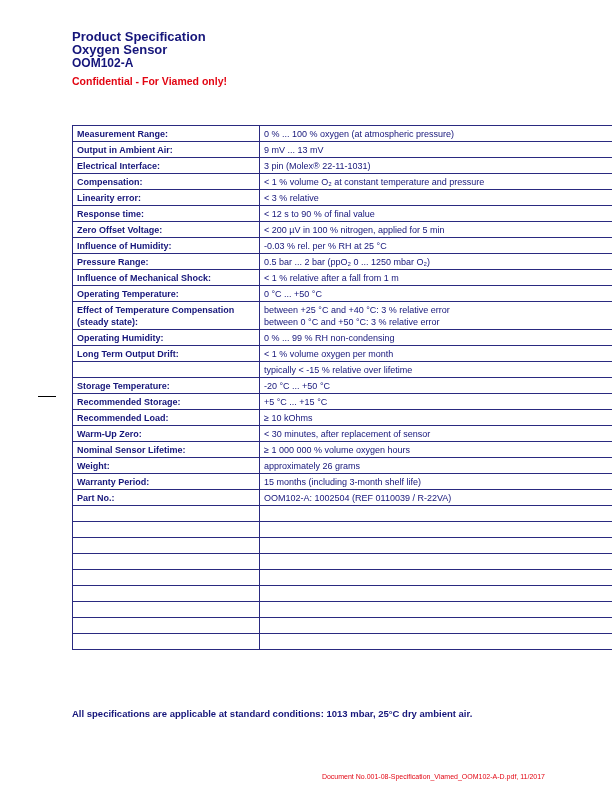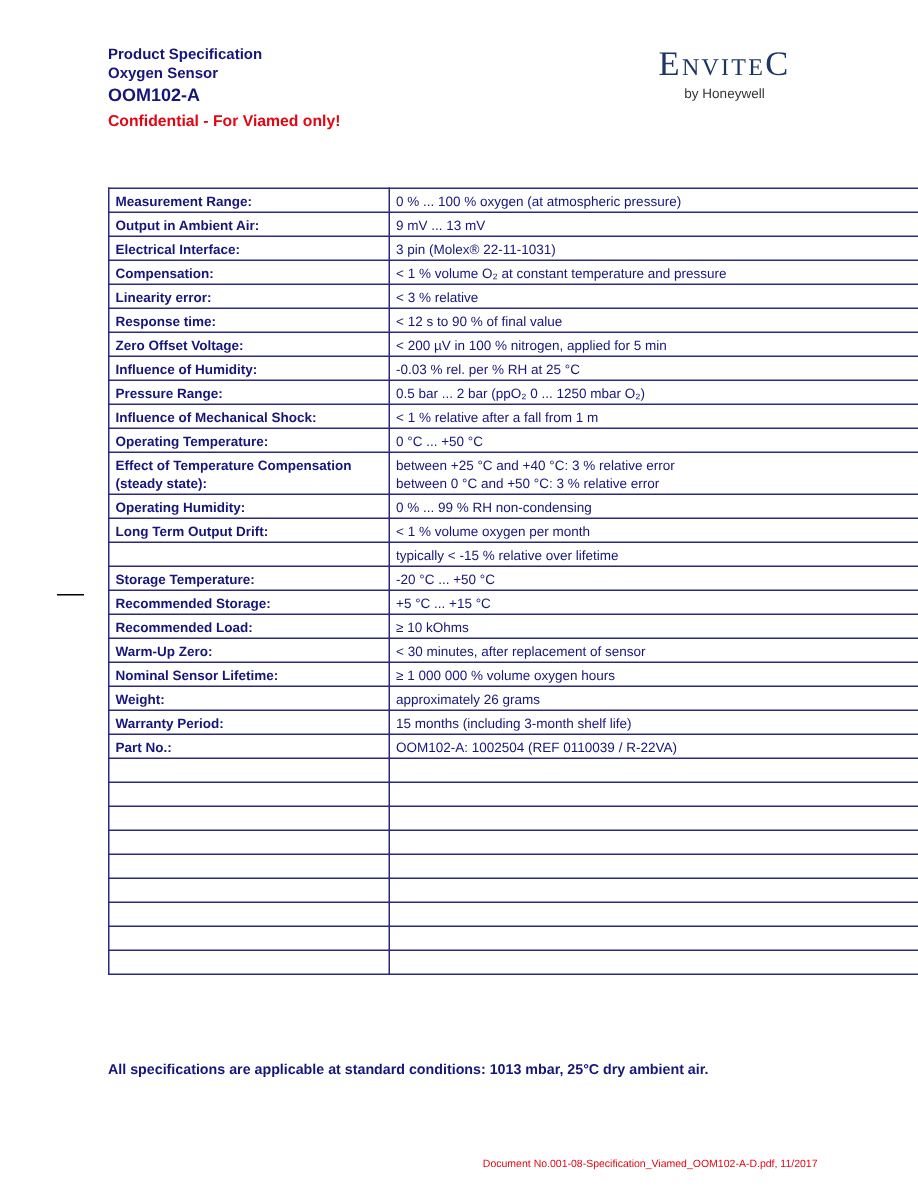--- a/index.html
+++ b/index.html
@@ -15,21 +15,21 @@
     width:612px;height:792px;
     background:var(--page_bg);
     margin:0 auto;
     font-family:"Liberation Sans", sans-serif;
     color:var(--text_navy);
     overflow:hidden;
   }
   .header-block{
     position:absolute;left:72px;top:30px;line-height:13px;
   }
-  .header-line1,.header-line2{font-size:10px;font-weight:bold;}
+  .header-line1,.header-line2{font-size:13px;font-weight:bold;}
   .header-line3{font-size:12px;font-weight:bold;margin-top:1px;}
   .confidential{font-size:10.5px;font-weight:bold;color:var(--red);margin-top:5px;}
   .logo-block{
     position:absolute;right:64px;top:30px;width:130px;text-align:center;
   }
   .logo-name{
     font-family:"Liberation Serif", serif;
     font-size:23px;letter-spacing:1.5px;color:var(--logo_navy);
     font-variant:small-caps;
   }
@@ -66,24 +66,20 @@
 
 <div class="page">
 
   <div class="header-block">
     <div class="header-line1">Product Specification</div>
     <div class="header-line2">Oxygen Sensor</div>
     <div class="header-line3">OOM102-A</div>
     <div class="confidential">Confidential - For Viamed only!</div>
   </div>
 
-  <div class="logo-block">
-    <div class="logo-name">EnviteC</div>
-    <div class="logo-sub">by Honeywell</div>
-  </div>
 
   <table class="spec">
     <tbody>
     <tr>
       <td class="lbl">Measurement Range:</td>
       <td class="val">0 % ... 100 % oxygen (at atmospheric pressure)</td>
     </tr>
 
     <tr>
       <td class="lbl">Output in Ambient Air:</td>

